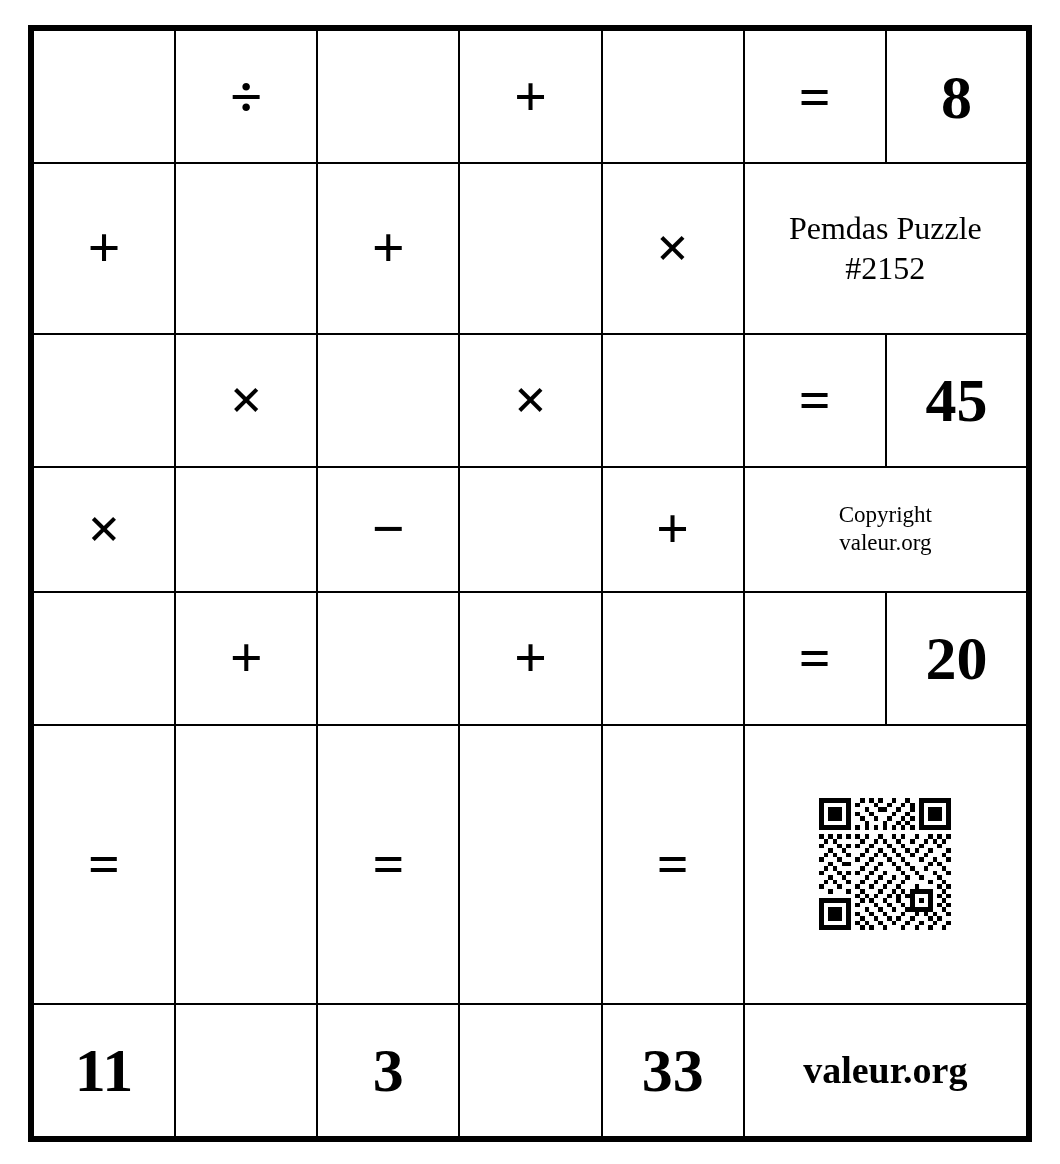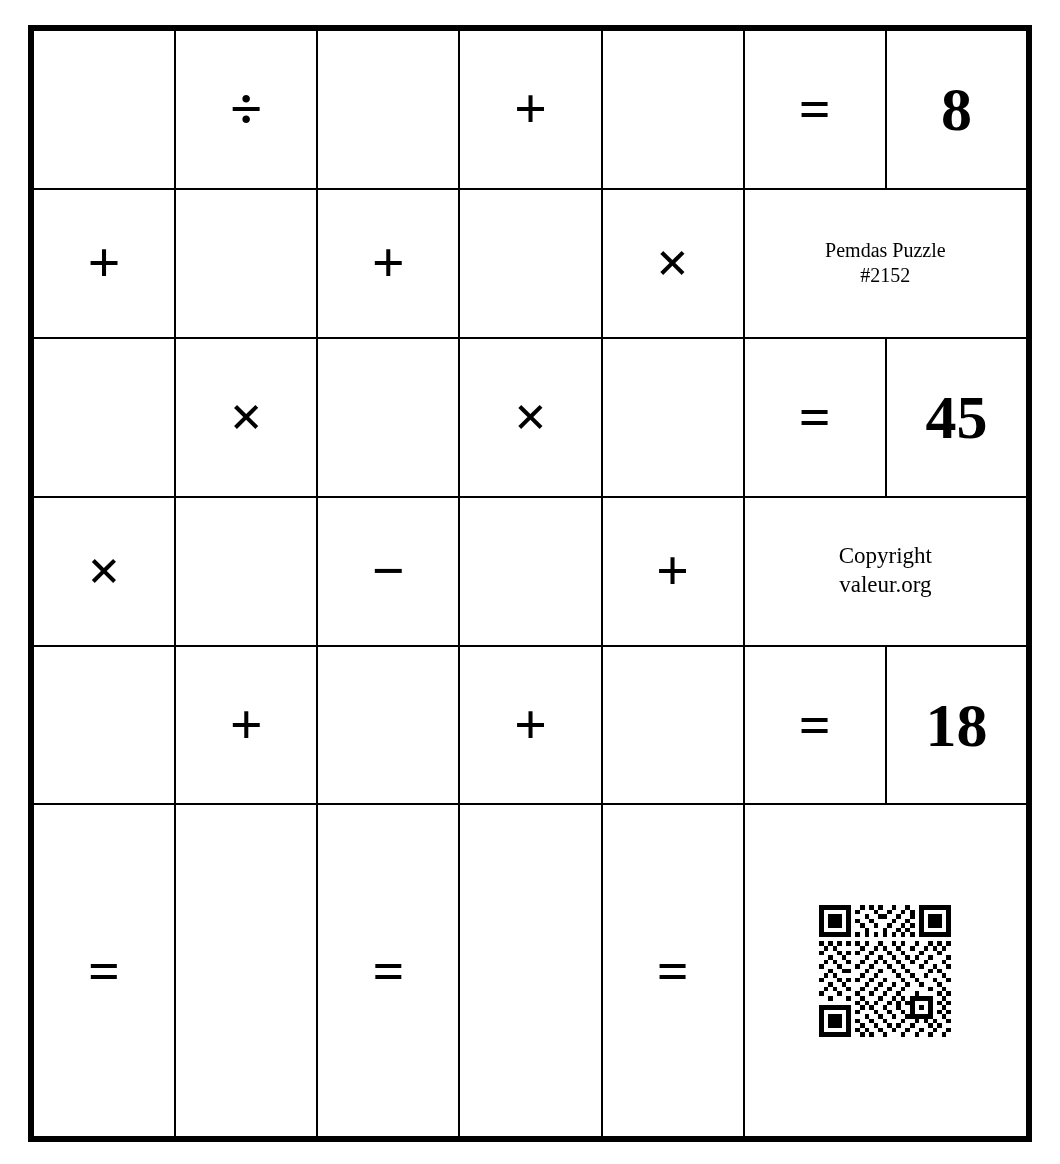--- a/index.html
+++ b/index.html
@@ -52,21 +52,21 @@
     line-height: 1;
   }
   td.num {
     font-size: 62px;
     font-weight: bold;
     font-family: "Liberation Serif", serif;
     line-height: 1;
   }
   td.title-cell {
     background: #c0c0c0;
-    font-size: 20px;
+    font-size: 32px;
     line-height: 1.25;
     font-family: "Liberation Serif", serif;
   }
   td.copy-cell {
     background: #c0c0c0;
     font-size: 23px;
     line-height: 1.25;
     font-family: "Liberation Serif", serif;
   }
   td.brand-cell {
@@ -153,21 +153,21 @@
         </td>
       </tr>
 
       <tr>
         <td class="blank"></td>
         <td class="op blank">+</td>
         <td class="blank"></td>
         <td class="op blank">+</td>
         <td class="blank"></td>
         <td class="eq blank">=</td>
-        <td class="num blank">18</td>
+        <td class="num blank">20</td>
       </tr>
 
       <tr>
         <td class="eq blank">=</td>
         <td class="shaded"></td>
         <td class="eq blank">=</td>
         <td class="shaded"></td>
         <td class="eq blank">=</td>
         <td class="qr-cell" colspan="2">
           <div class="qr-holder">
@@ -408,15 +408,23 @@
                   <rect x="18" y="28" width="1" height="1"></rect>
                 <rect x="21" y="28" width="1" height="1"></rect>
                   <rect x="24" y="28" width="1" height="1"></rect>
                 <rect x="27" y="28" width="1" height="1"></rect>
               </g>
             </svg>
           </div>
         </td>
       </tr>
 
+      <tr>
+        <td class="num blank">11</td>
+        <td class="shaded"></td>
+        <td class="num blank">3</td>
+        <td class="shaded"></td>
+        <td class="num blank">33</td>
+        <td class="brand-cell" colspan="2">valeur.org</td>
+      </tr>
     </tbody>
   </table>
 </div>
 
 </body></html>

